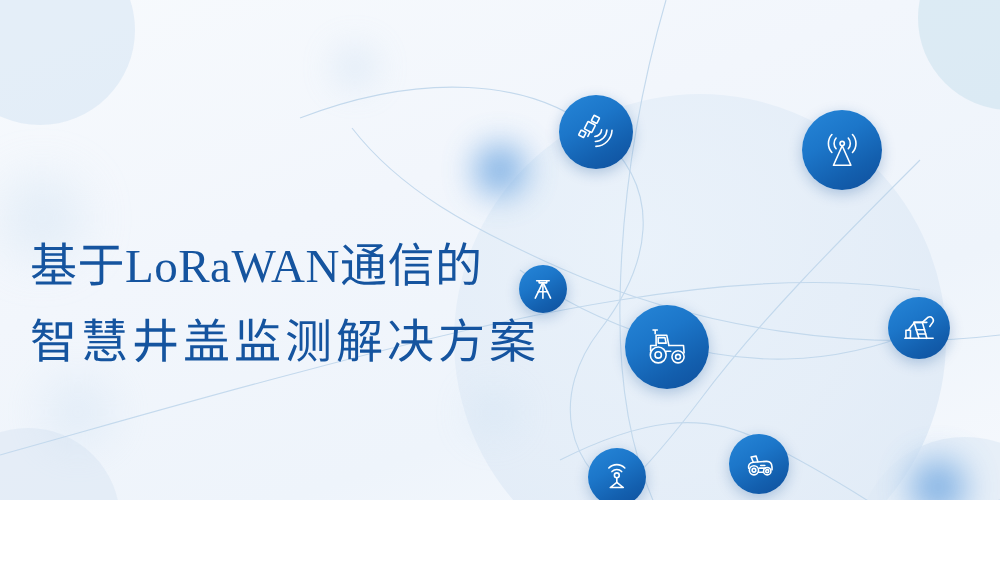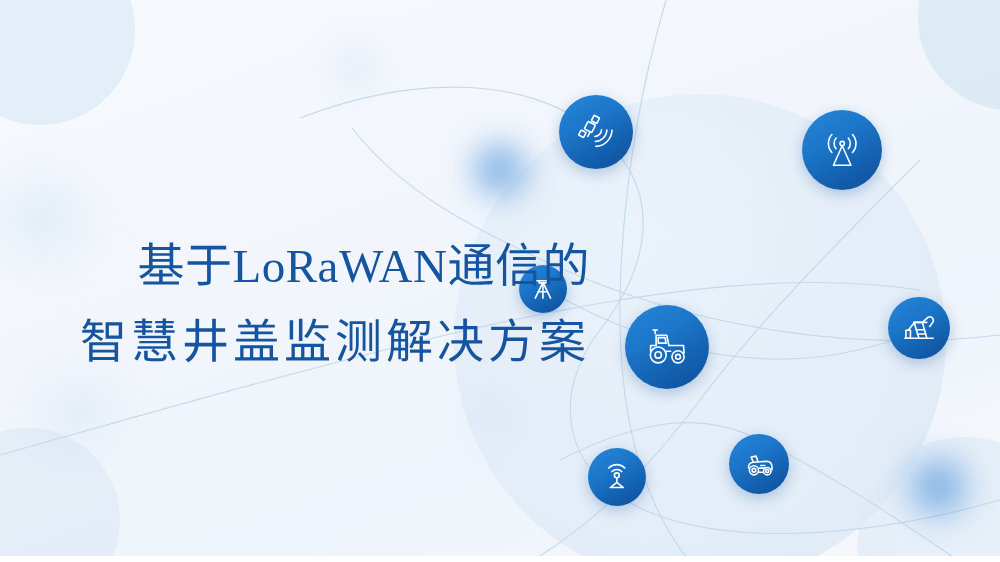--- a/index.html
+++ b/index.html
@@ -4,25 +4,24 @@
 <title>Slide</title>
 <style>
   html, body {
     margin: 0;
     padding: 0;
     background: #ffffff;
   }
   #slide {
     position: relative;
     width: 1000px;
-    height: 556px;
+    height: 500px;
     overflow: hidden;
     background: #f4f7fc;
     font-family: "Liberation Sans", "DejaVu Sans", sans-serif;
-    text-align: right;
   }
 
   
   .bg-base {
     position: absolute;
     inset: 0;
     background:
       linear-gradient(160deg, #f7fafd 0%, #f2f6fc 38%, #eef4fb 70%, #f6f9fd 100%);
   }
   .bg-svg {

